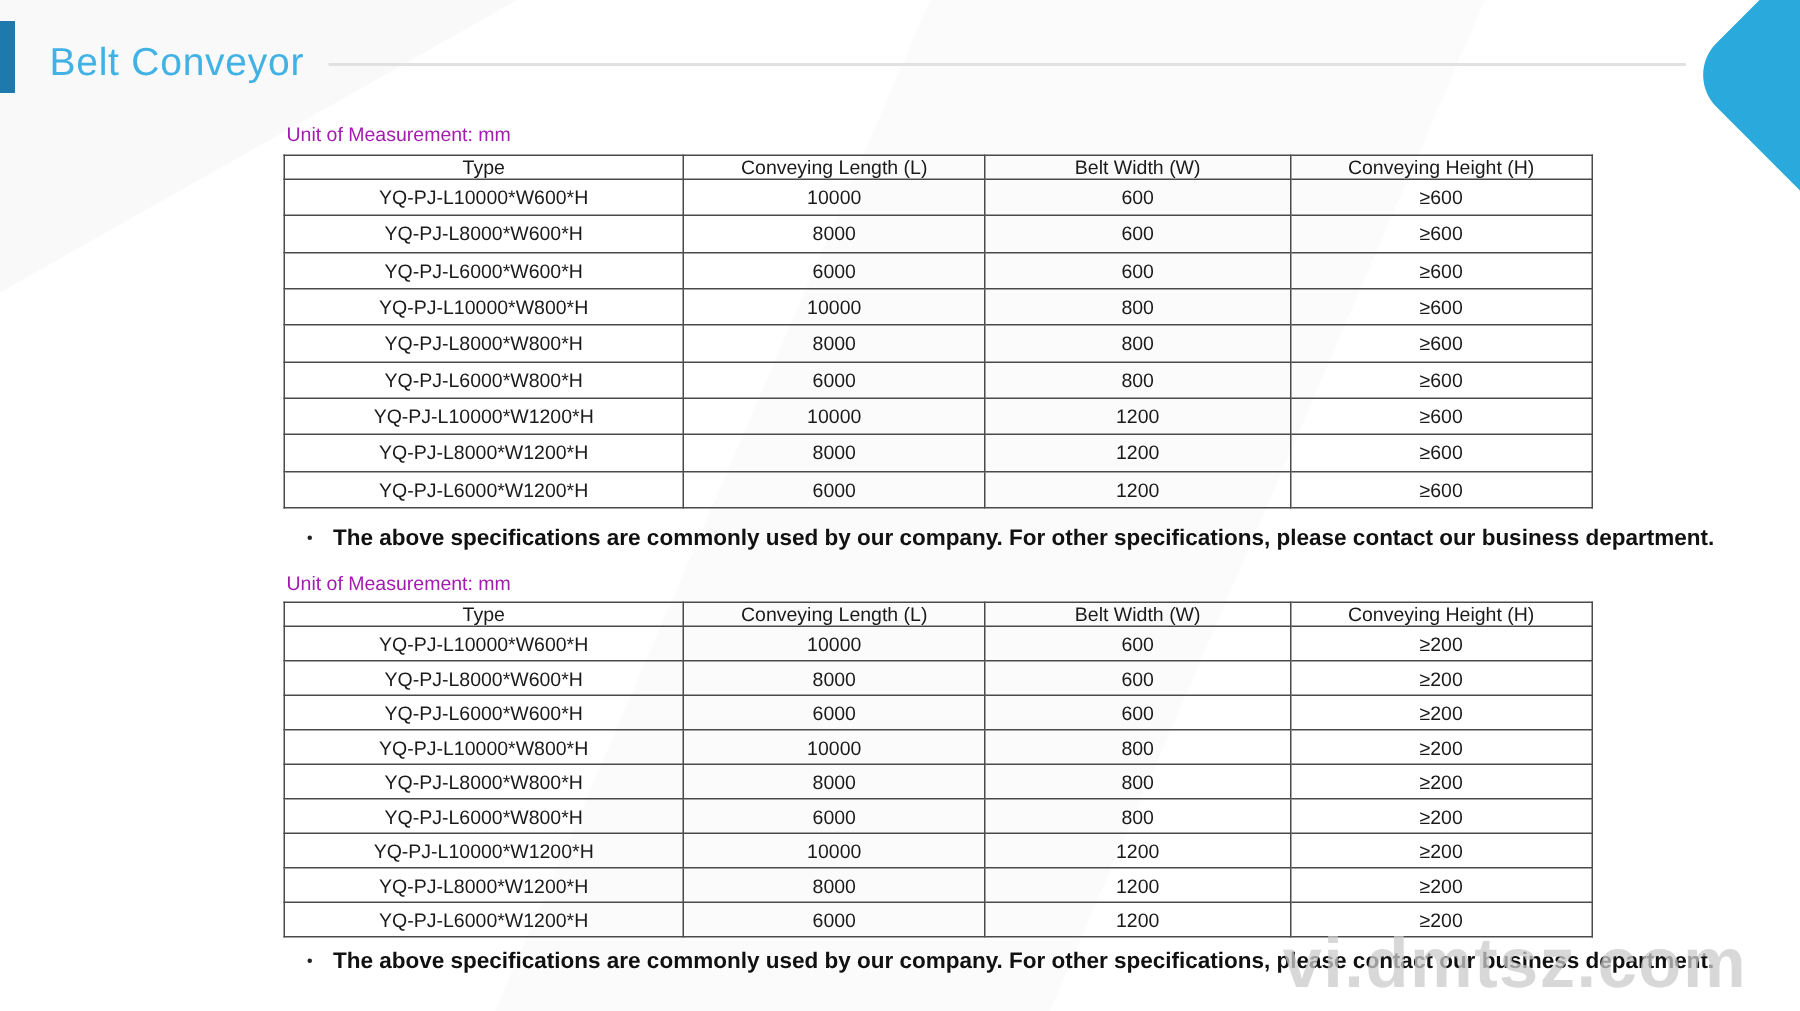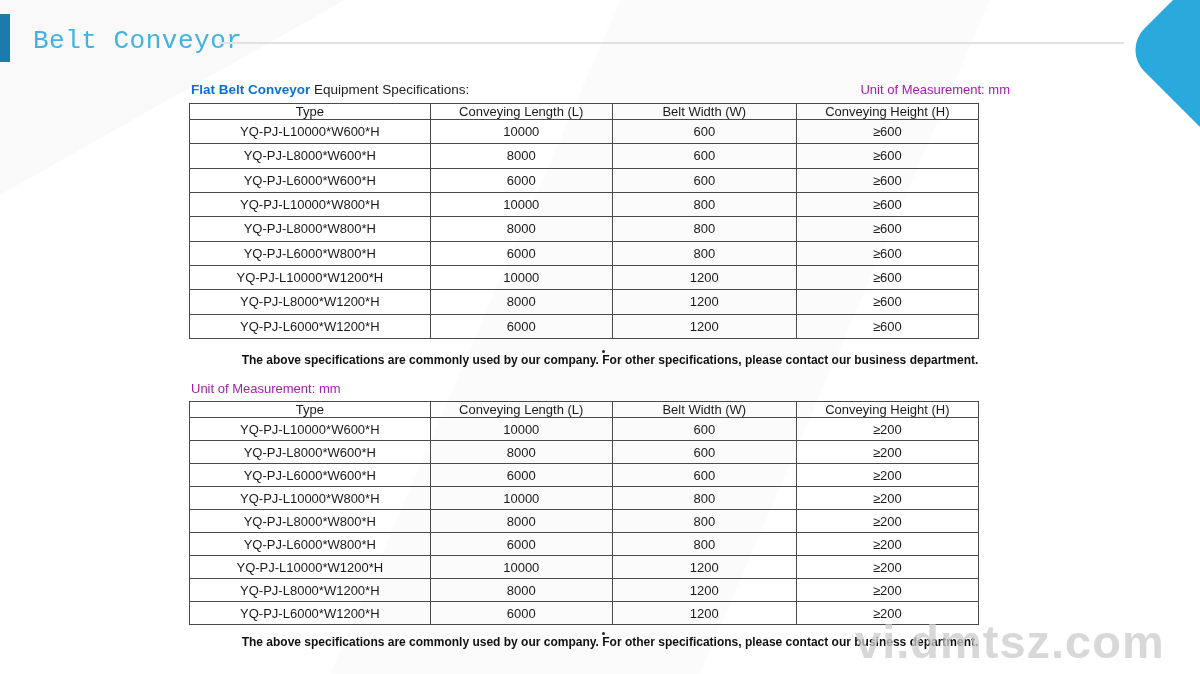--- a/index.html
+++ b/index.html
@@ -31,21 +31,20 @@
   .accent-bar {
     position: absolute; left: 0; top: 14px;
     width: 10px; height: 48px;
     background: #1e7aad;
   }
   .page-title {
     position: absolute; left: 33px; top: 28px;
     font-size: 26px; line-height: 26px;
     color: #41b2e3; letter-spacing: 0.5px;
     white-space: nowrap;
-    font-family: Liberation Mono, monospace;
   }
   .title-rule {
     position: absolute; left: 219px; top: 42px;
     width: 905px; height: 2px;
     background: #e1e1e1;
   }
   .corner-diamond {
     position: absolute; left: 1152px; top: -20px;
     width: 140px; height: 140px;
     background: #29a9dc;
@@ -60,21 +59,21 @@
     font-size: 13.5px;
   }
   .caption-row.s1 { top: 82px; }
   .caption-row.s2 { top: 381px; }
   .caption-left { white-space: nowrap; color: #222222; }
   .caption-name { color: #0c70d2; font-weight: bold; }
   .caption-unit { font-size: 13px; color: #a21caf; white-space: nowrap; }
 
   
   table.spec-table {
-    position: absolute; left: 189px; width: 790px;
+    position: absolute; left: 189px; width: 873px;
     border-collapse: collapse; table-layout: fixed;
     font-size: 13px; color: #1a1a1a;
     background: transparent;
   }
   table.t1 { top: 103px; height: 236px; }
   table.t2 { top: 401px; height: 224px; }
   .spec-table th, .spec-table td {
     border: 1.5px solid #4a4a4a;
     text-align: center; vertical-align: middle;
     font-weight: normal;
@@ -83,23 +82,22 @@
   }
   .spec-table col.c-type { width: 30.5%; }
   .spec-table col.c-len  { width: 23.1%; }
   .spec-table col.c-wid  { width: 23.3%; }
   .spec-table col.c-hgt  { width: 23.1%; }
 
   
   .note-row {
     position: absolute; left: 205px; width: 810px;
     display: flex; align-items: center;
-    font-size: 12px; font-weight: bold; color: #111111;
+    font-size: 15px; font-weight: bold; color: #111111;
     white-space: nowrap;
-    flex-direction: column;
   }
   .note-row.n1 { top: 350px; }
   .note-row.n2 { top: 632px; }
   .bullet-dot {
     display: inline-block; width: 3px; height: 3px;
     background: #222222; border-radius: 50%;
     margin-right: 14px; flex: 0 0 auto;
   }
 
   
@@ -117,23 +115,20 @@
 
 <div class="bg-band bg-band-a"></div>
 <div class="bg-band bg-band-b"></div>
 
 <div class="accent-bar"></div>
 <div class="page-title">Belt Conveyor</div>
 <div class="title-rule"></div>
 <div class="corner-diamond"></div>
 
 <div class="caption-row s1">
-  <div class="caption-left">
-    <span class="caption-name">Flat Belt Conveyor</span><span> Equipment Specifications:</span>
-  </div>
   <div class="caption-unit">Unit of Measurement: mm</div>
 </div>
 
 <table class="spec-table t1">
   <colgroup>
       <col class="c-type">
       <col class="c-len">
       <col class="c-wid">
       <col class="c-hgt">
     </colgroup>

